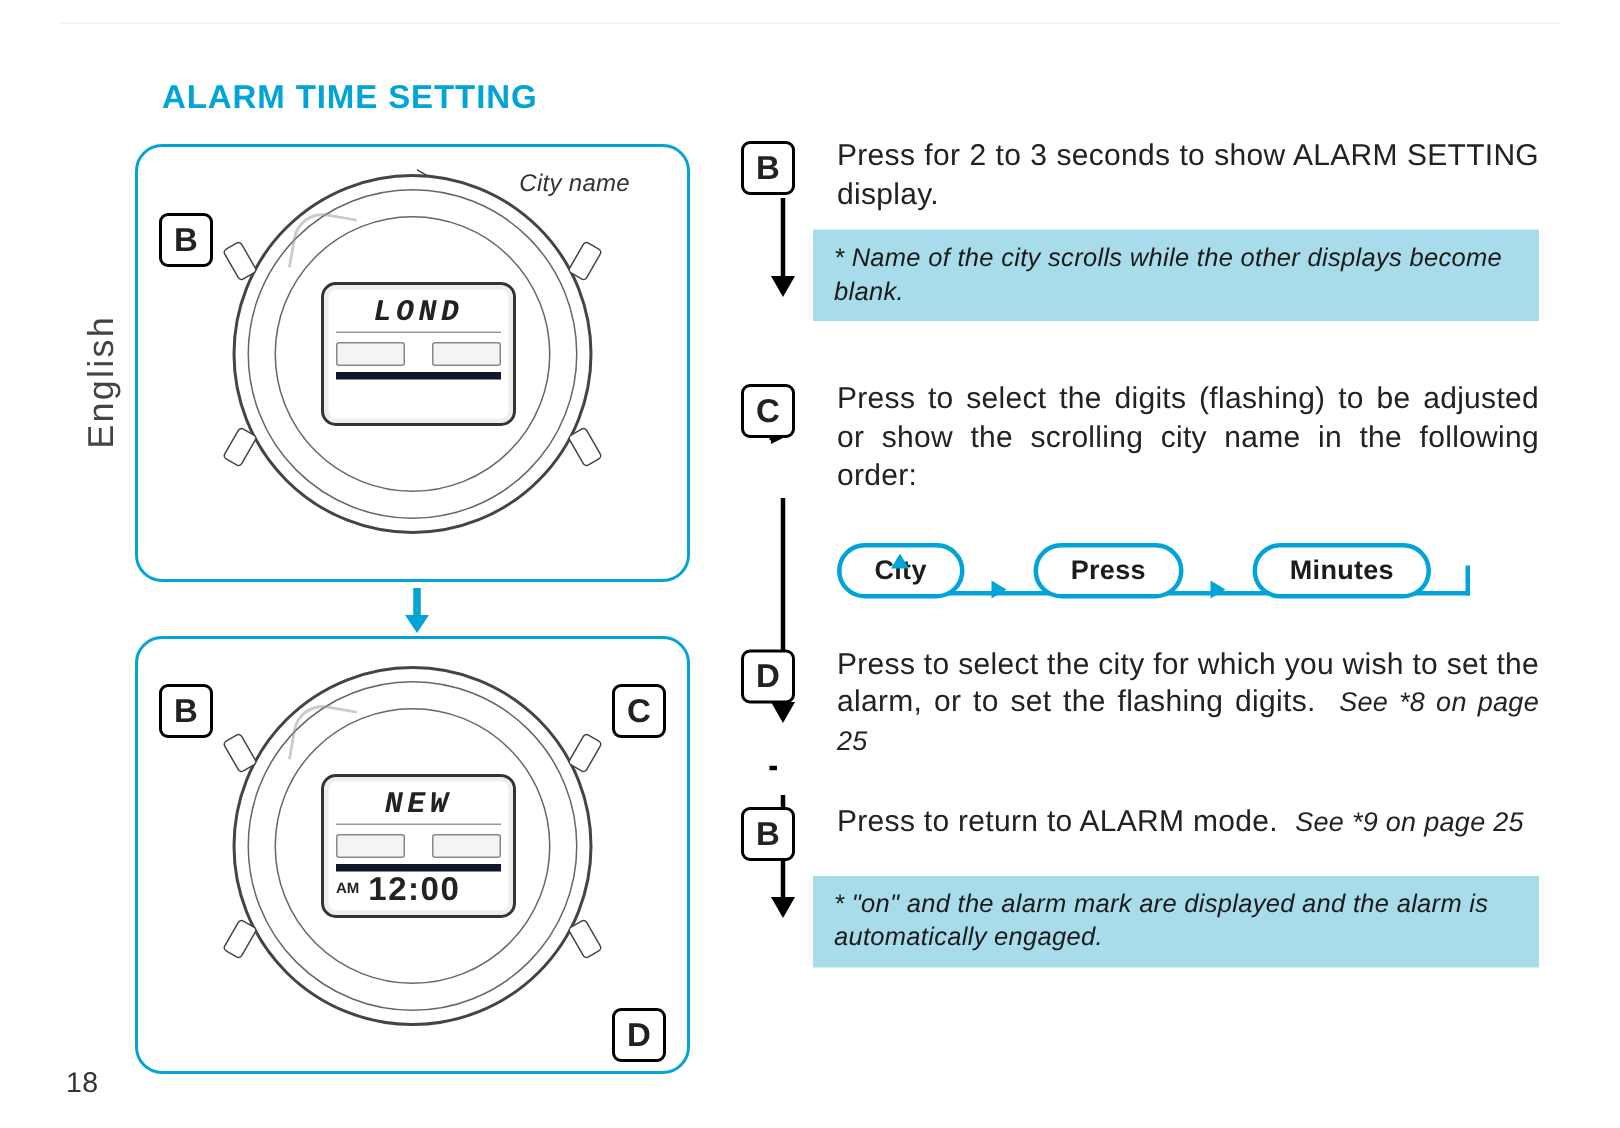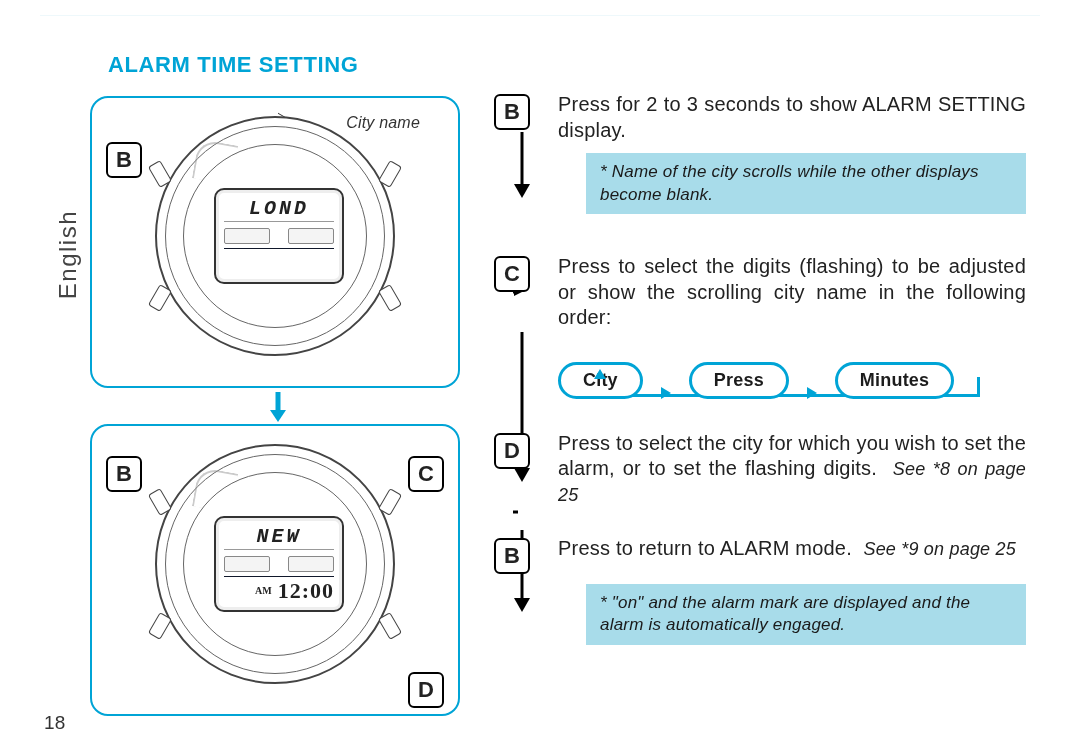--- a/index.html
+++ b/index.html
@@ -158,24 +158,24 @@
   .watch .row2 {
     position:absolute; left:8px; right:8px; top:38px; height:16px;
     display:flex; justify-content:space-between;
   }
   .watch .row2 span {
     width:46px; height:16px; border:1px solid #888; border-radius:2px;
     background:#f4f4f4;
   }
   .watch .row3 {
     position:absolute; left:8px; right:8px; bottom:6px; height:28px;
-    display:flex; align-items:center; justify-content:flex-end;
-    font-family: Liberation Serif, serif;
+    display:flex; align-items:center; justify-content:flex-start;
+    font-family: Liberation Sans, sans-serif;
     font-weight:900; font-size:22px; letter-spacing:1px;
-    border-top:1px solid #0f172a;
+    border-top:5px solid #0f172a;
   }
   .watch .row3 .am {
     font-size:10px; font-weight:700; margin-right:6px; letter-spacing:0;
   }
   .watch .glare {
     position:absolute; left:40px; top:26px;
     width:40px; height:40px;
     border-top:2px solid #999; border-left:2px solid #999;
     border-radius:50% 0 0 0;
     transform: rotate(10deg);
@@ -214,21 +214,21 @@
     line-height: 1.28;
     text-align: justify;
     text-justify: inter-word;
   }
   .ref-inline {
     font-style: italic;
     font-size: 18px;
   }
 
   .note {
-    margin: 10px 0 10px 92px;
+    margin: 10px 0 10px 48px;
     background: var(--cyan-light);
     padding: 8px 14px;
     font-style: italic;
     font-size: 17px;
     line-height: 1.32;
     color:#1a1a1a;
   }
   .note .ast { font-style: italic; }
 
   

